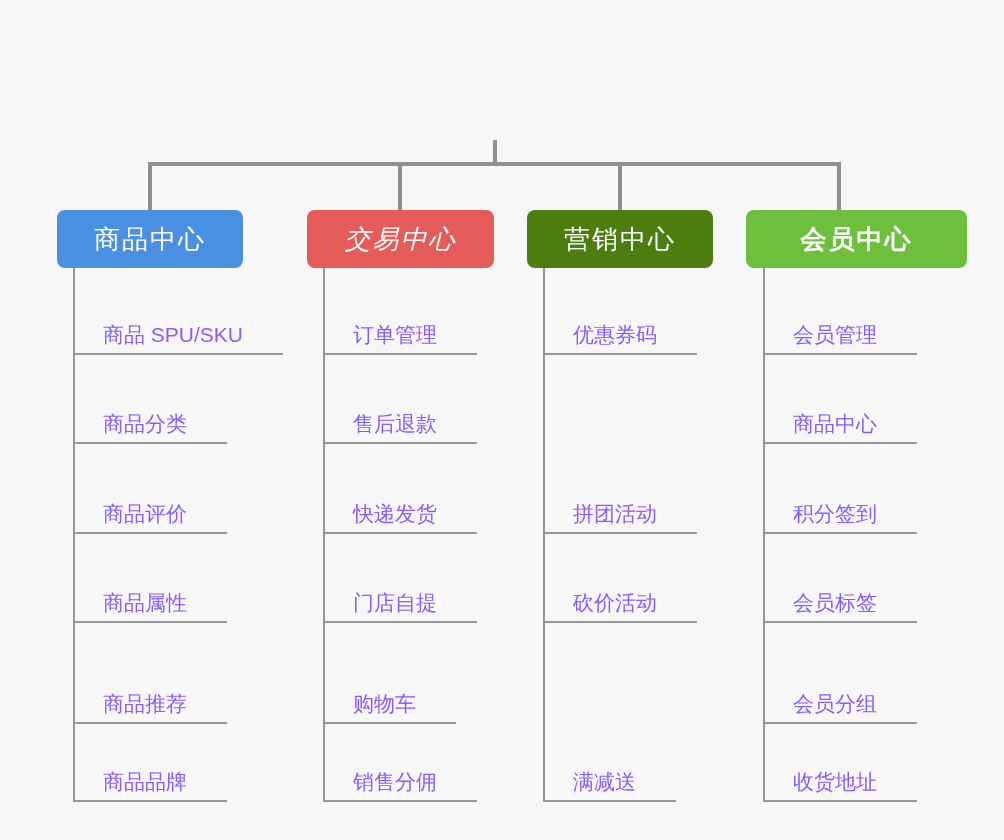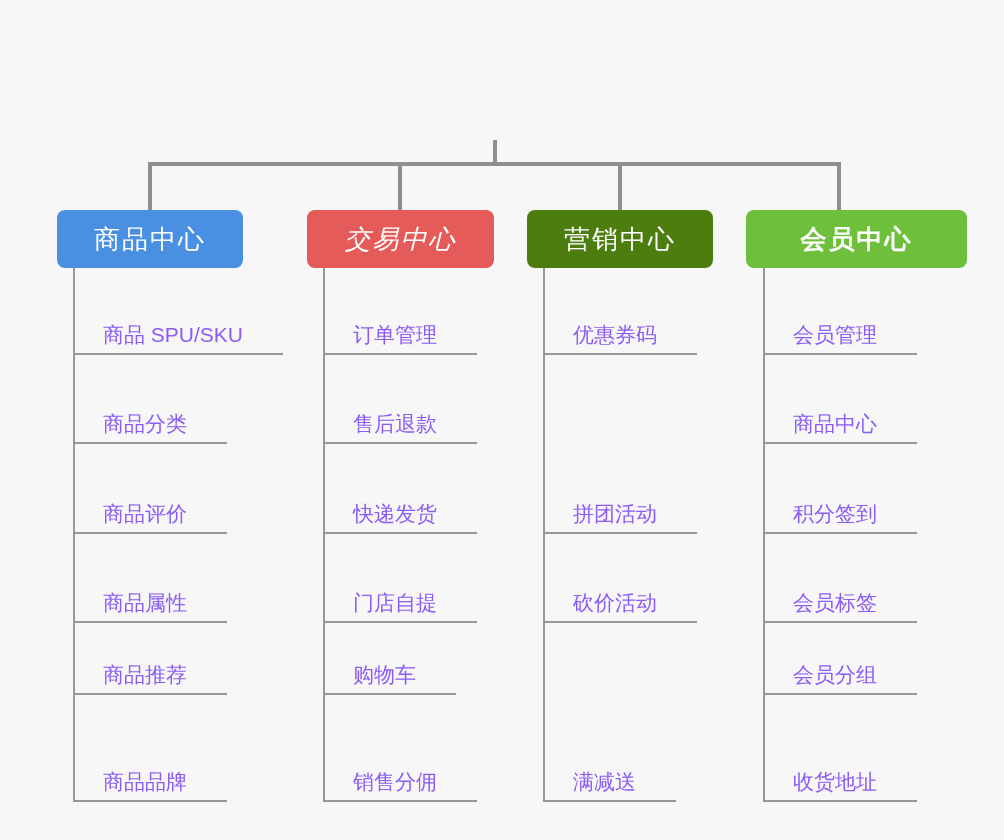--- a/index.html
+++ b/index.html
@@ -60,21 +60,21 @@
     cursor:pointer;
   }
   .col0{left:73px;}
   .col1{left:323px;}
   .col2{left:543px;}
   .col3{left:763px;}
   .row0{top:311px;}
   .row1{top:400px;}
   .row2{top:490px;}
   .row3{top:579px;}
-  .row4{top:651px;}
+  .row4{top:680px;}
   .row5{top:758px;}
 </style>
 </head>
 <body>
 
 <div class="canvas">
 
   <div class="conn stem"></div>
   <div class="conn rail"></div>
   <div class="conn drop d0"></div>

